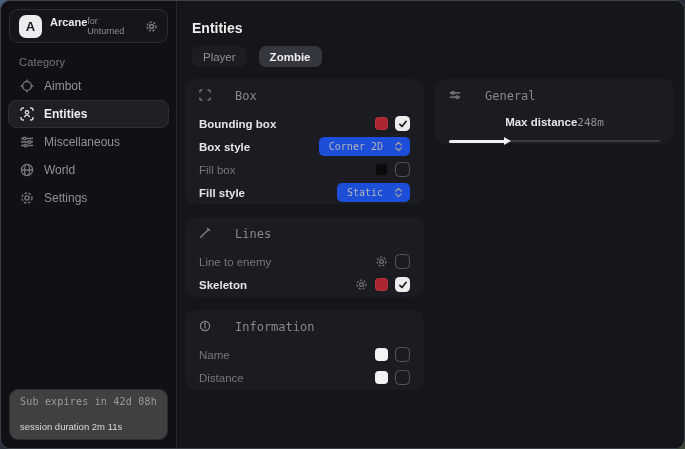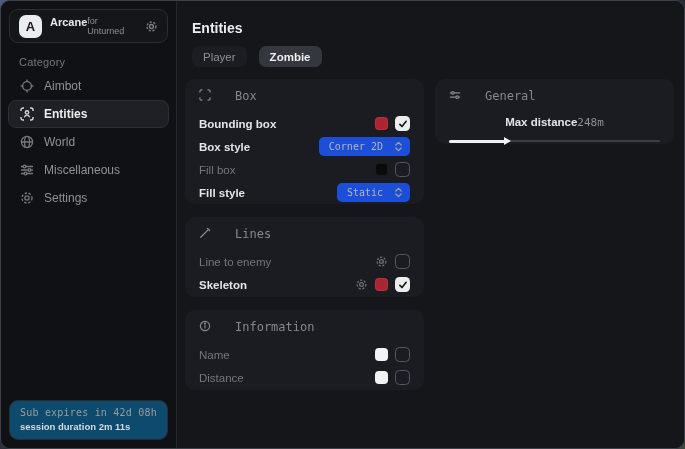--- a/index.html
+++ b/index.html
@@ -32,25 +32,25 @@
   .nav-item{
     height:28px;margin:0 7px;border-radius:8px;display:flex;align-items:center;gap:10px;
     padding:0 11px;font-size:12px;color:#8f9298;cursor:pointer;box-sizing:border-box;
     border:1px solid transparent;
   }
   .nav-item .nicon{display:flex;color:#74777d;}
   .nav-item.active{background:#1e2026;border-color:#2d2f36;color:#eceded;font-weight:600;}
   .nav-item.active .nicon{color:#d6d7da;}
   .sub-card{
     position:absolute;left:8px;right:8px;bottom:8px;
-    border:1px solid #2b2d33;border-radius:9px;background:#0c4a6e;
+    border:1px solid #2b2d33;border-radius:9px;background:#404040;
     padding:6px 10px 7px;box-sizing:border-box;
   }
   .sub-line1{font-family:"DejaVu Sans Mono","Liberation Mono",monospace;font-size:10px;color:#9a9d99;letter-spacing:.2px;}
-  .sub-line2{font-size:9.5px;color:#d9dbdd;font-weight:700;margin-top:3px;}
+  .sub-line2{font-size:9.5px;color:#d9dbdd;font-weight:400;margin-top:14px;}
   
   .main{flex:1;position:relative;background:#15161a;}
   .page-title{position:absolute;left:15px;top:19px;font-size:14px;font-weight:700;color:#eceded;}
   .tabs{position:absolute;left:15px;top:45px;display:flex;gap:12px;}
   .tab{height:21px;padding:0 11px;border-radius:7px;display:flex;align-items:center;
     font-size:11.5px;color:#8f9298;background:#1b1d22;cursor:pointer;}
   .tab.active{background:#34373e;color:#eef0f1;font-weight:600;}
   .col-left{position:absolute;left:8px;top:78px;width:239px;}
   .col-right{position:absolute;left:258px;top:78px;width:239px;}
   .card{background:#1b1c21;border-radius:10px;padding:10px 14px 12px;margin-bottom:13px;box-sizing:border-box;}
@@ -122,40 +122,40 @@
               <path d="M13 10v1a2 2 0 0 1-2 2h-1"></path>
               <path d="M4 13H3a2 2 0 0 1-2-2v-1"></path>
             <circle cx="7" cy="5.4" r="1.7"></circle>
               <path d="M4.3 10.3c.5-1.5 1.5-2.2 2.7-2.2s2.2.7 2.7 2.2"></path>
           </svg>
         </span>
         <span>Entities</span>
       </div>
       <div class="nav-item">
         <span class="nicon">
-          <svg width="14" height="14" viewBox="0 0 14 14" fill="none" stroke="currentColor" stroke-width="1.3">
-            <circle cx="7" cy="7" r="5.6"></circle>
-              <ellipse cx="7" cy="7" rx="2.5" ry="5.6"></ellipse>
-              <line x1="1.4" y1="7" x2="12.6" y2="7"></line>
-          </svg>
-        </span>
-        <span>World</span>
-      </div>
-      <div class="nav-item">
-        <span class="nicon">
           <svg width="14" height="14" viewBox="0 0 14 14" fill="none" stroke="currentColor" stroke-width="1.4">
             <line x1="1" y1="3.5" x2="13" y2="3.5"></line>
               <line x1="1" y1="7" x2="13" y2="7"></line>
               <line x1="1" y1="10.5" x2="13" y2="10.5"></line>
             <circle cx="4.5" cy="3.5" r="1.4" fill="#101114"></circle>
               <circle cx="9.5" cy="7" r="1.4" fill="#101114"></circle>
               <circle cx="5.5" cy="10.5" r="1.4" fill="#101114"></circle>
           </svg>
         </span>
         <span>Miscellaneous</span>
+      </div>
+      <div class="nav-item">
+        <span class="nicon">
+          <svg width="14" height="14" viewBox="0 0 14 14" fill="none" stroke="currentColor" stroke-width="1.3">
+            <circle cx="7" cy="7" r="5.6"></circle>
+              <ellipse cx="7" cy="7" rx="2.5" ry="5.6"></ellipse>
+              <line x1="1.4" y1="7" x2="12.6" y2="7"></line>
+          </svg>
+        </span>
+        <span>World</span>
       </div>
       <div class="nav-item">
         <span class="nicon">
           <svg width="14" height="14" viewBox="0 0 14 14" fill="none" stroke="currentColor" stroke-width="1.4">
             <circle cx="7" cy="7" r="2.1"></circle>
               <circle cx="7" cy="7" r="5" stroke-dasharray="2.4 1.7"></circle>
           </svg>
         </span>
         <span>Settings</span>
       </div>

